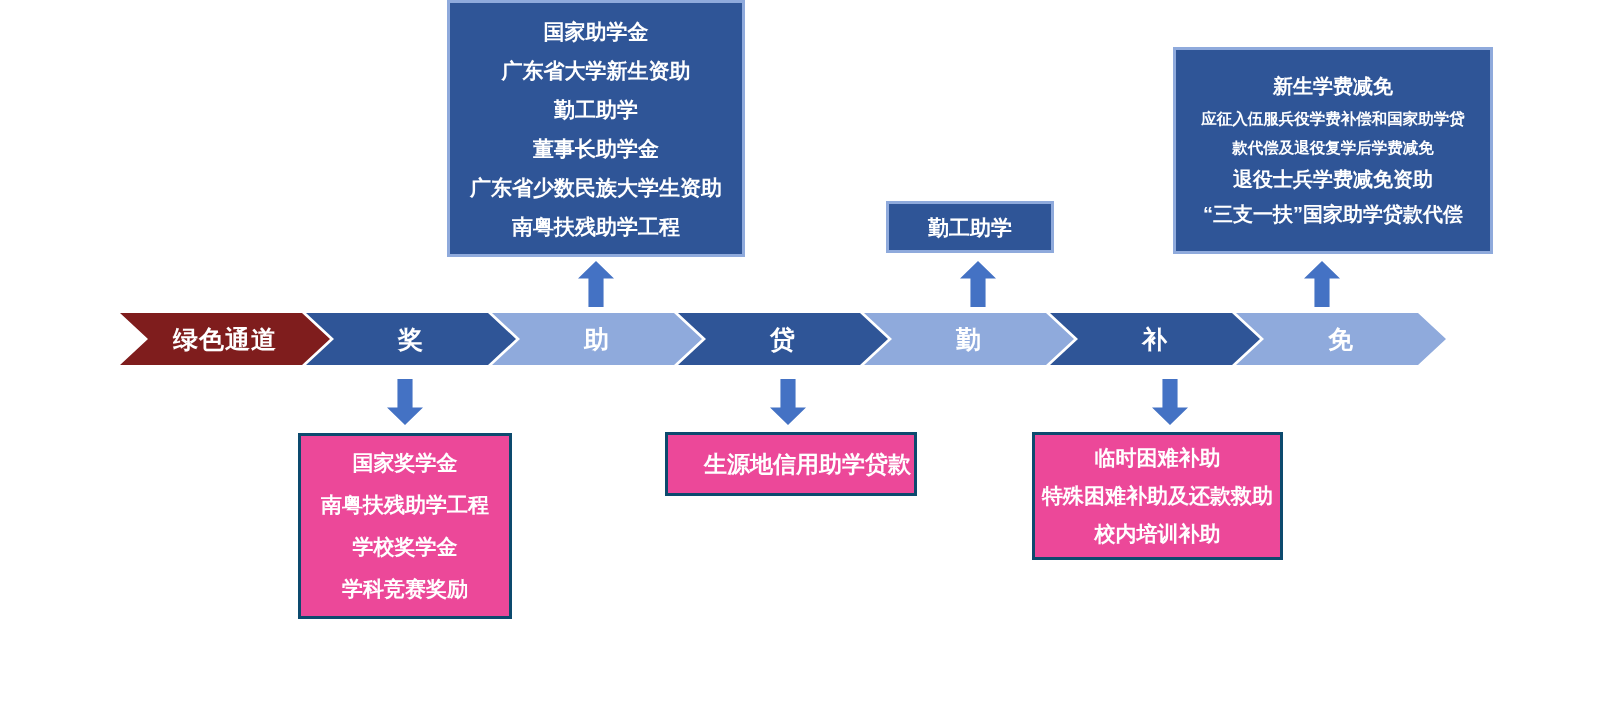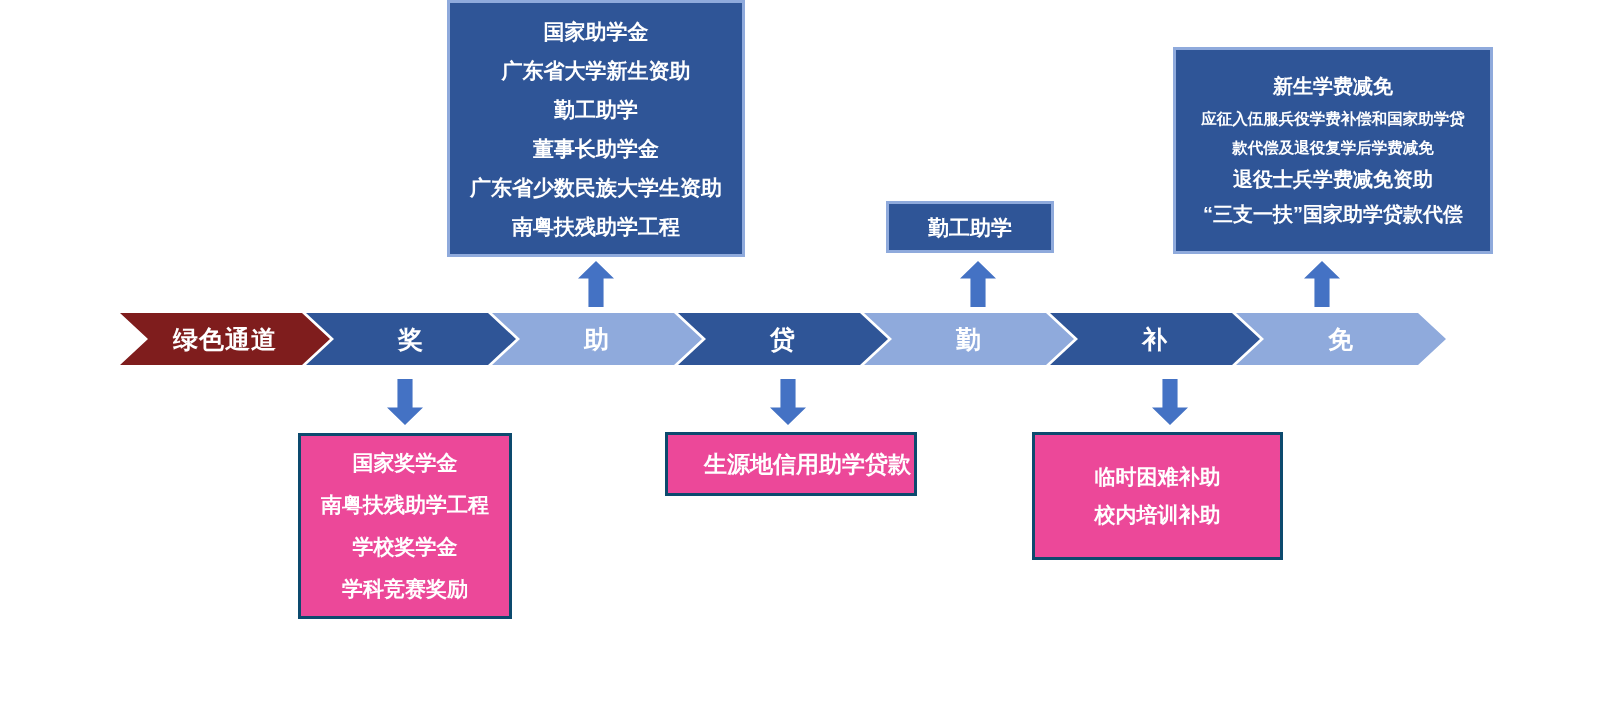--- a/index.html
+++ b/index.html
@@ -103,16 +103,17 @@
     <div class="line-b1">学校奖学金</div>
     <div class="line-b1">学科竞赛奖励</div>
   </div>
 
   <div class="box lightbox" style="left:665px; top:432px; width:252px; height:64px;padding-left:33px;">
     <div class="line-b2">生源地信用助学贷款</div>
   </div>
 
   <div class="box lightbox" style="left:1032px; top:432px; width:251px; height:128px;">
     <div class="line-b3">临时困难补助</div>
+    <div class="line-b3">特殊困难补助及还款救助</div>
     <div class="line-b3">校内培训补助</div>
   </div>
 
 </div>
 
 </body></html>

